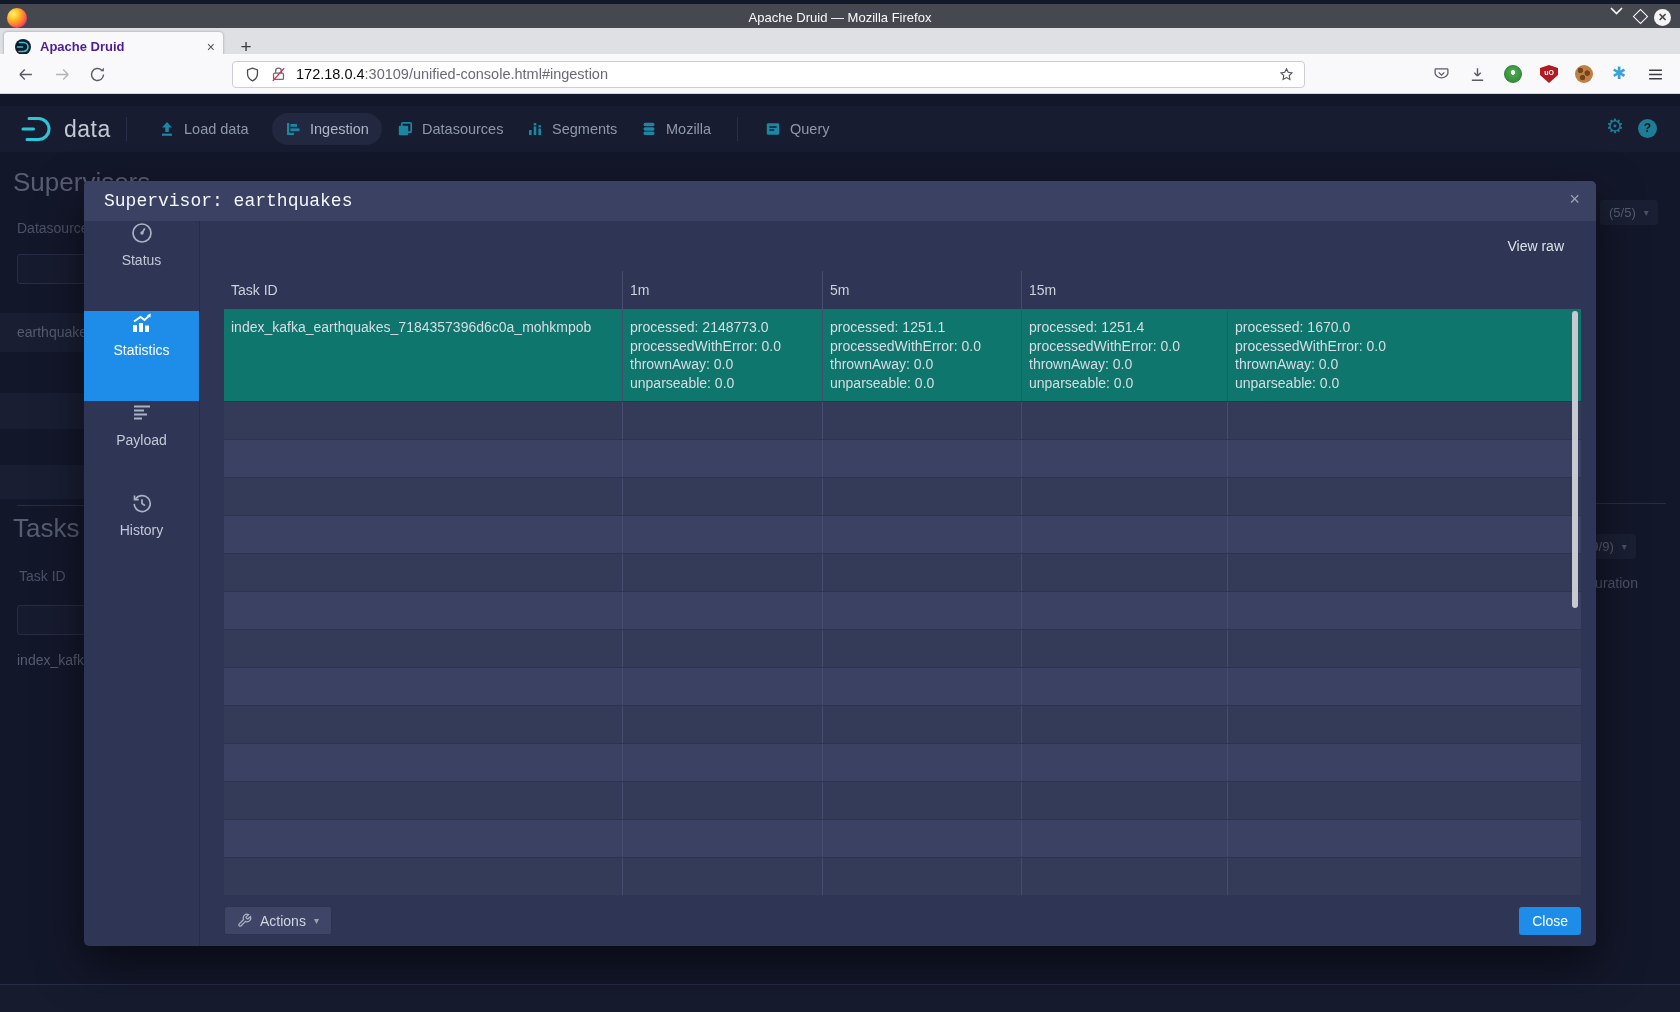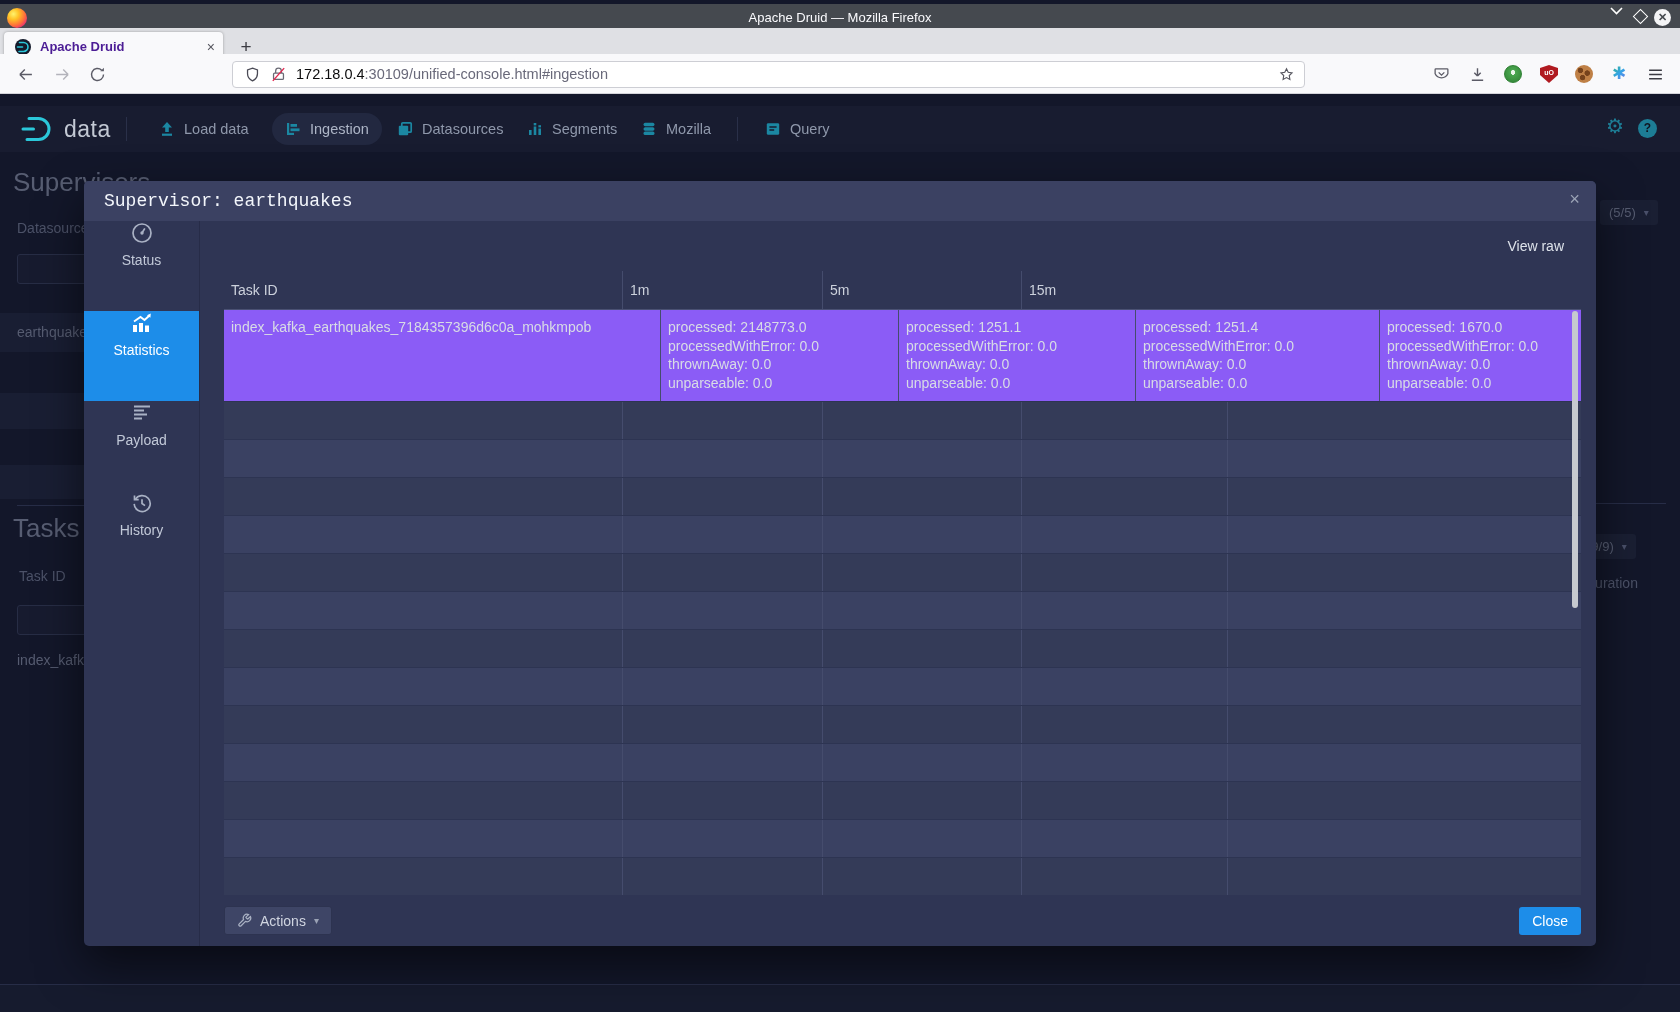--- a/index.html
+++ b/index.html
@@ -90,21 +90,21 @@
   .side-tab.active .sic { color:#ffffff; }
   #dlg-content { position:relative; flex:1; }
   #view-raw { position:absolute; right:32px; top:17px; font-size:14px; color:#dde2ea; }
 
   #stats-table { position:absolute; left:24px; top:50px; width:1357px; }
   .trow { display:grid; grid-template-columns:398px 200px 199px 206px 1fr; }
   .trow > div { padding-left:7px; }
   .trow > div + div { border-left:1px solid #454c6d; }
   #thead { height:39px; border-bottom:1px solid #4a5173; }
   #thead > div { display:flex; align-items:center; font-size:14px; color:#ccd1dc; }
-  #drow { height:91px; background:#8b5cf6;gap:38px; }
+  #drow { height:91px; background:#0f766e; }
   #drow > div { padding-top:8px; font-size:14px; line-height:18.6px; color:#d8dce5; white-space:pre-line; }
   .erow { height:38px; border-top:1px solid #2d3452; }
   .erow:nth-child(odd) { background:#343b58; }
   .erow:nth-child(even) { background:#3a4162; }
 
   #dlg-scrollbar { position:absolute; right:18px; top:90px; width:6px; height:297px; border-radius:3px; background:#c6c9cf; }
 
   #dlg-footer { position:absolute; left:24px; right:15px; bottom:0; height:51px; display:flex;
                 align-items:center; justify-content:space-between; }
   #actions-btn { height:29px; display:flex; align-items:center; gap:8px; padding:0 12px; background:#3e4566;

